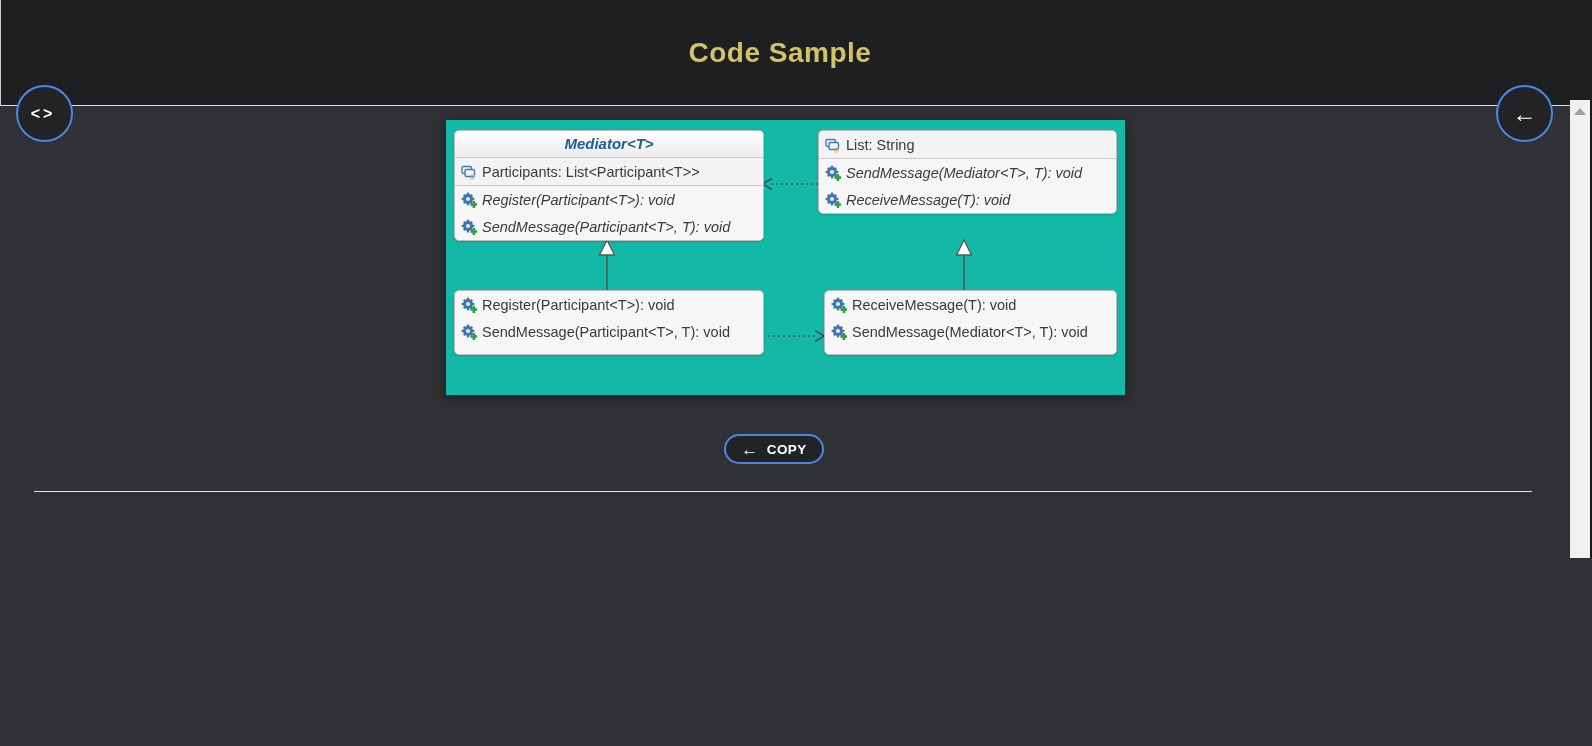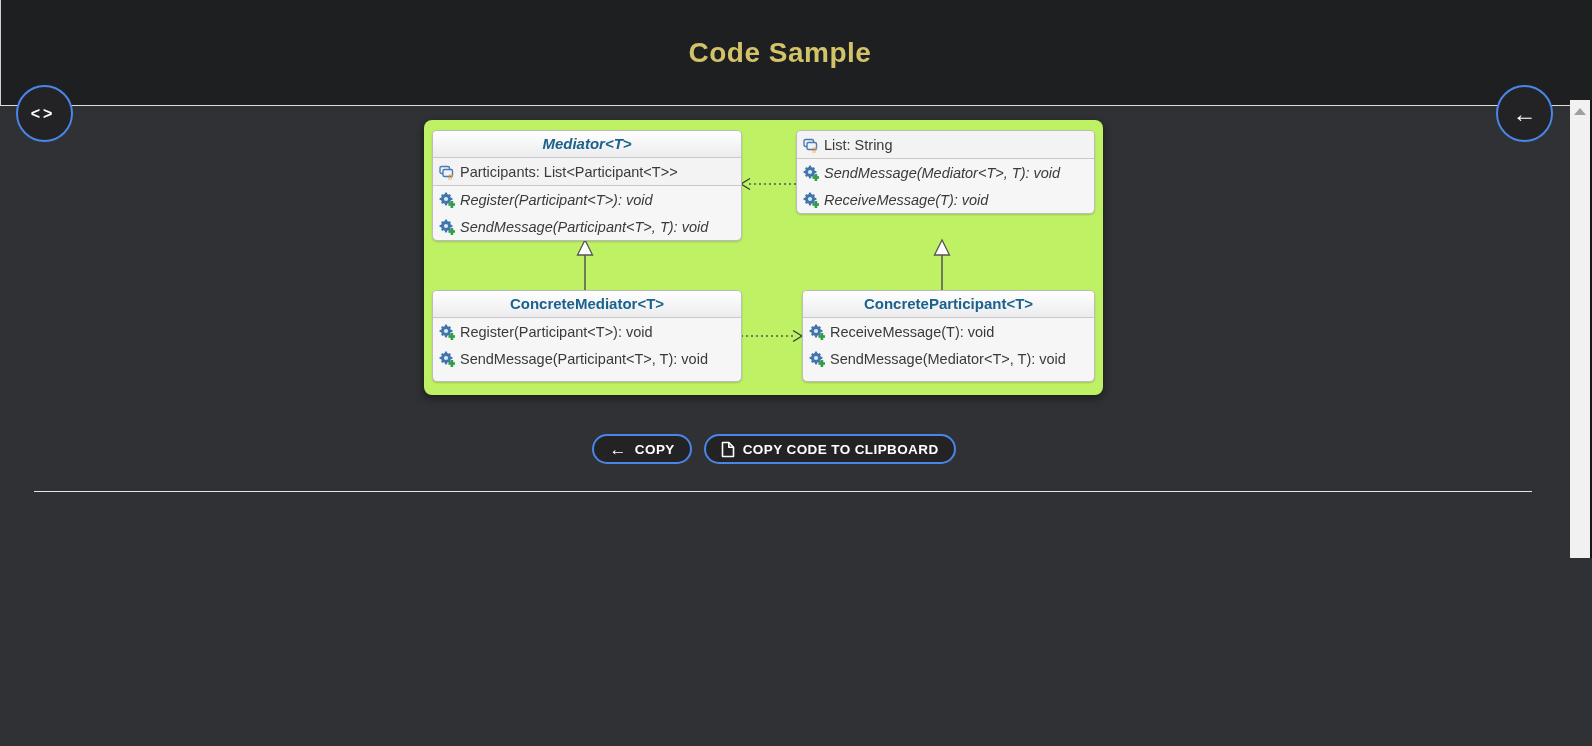--- a/index.html
+++ b/index.html
@@ -16,22 +16,22 @@
 
   
   .fab{position:absolute;width:57px;height:57px;border-radius:50%;
        border:2px solid #4a86e8;background:#232326;color:#ffffff;
        display:flex;align-items:center;justify-content:center;
        box-sizing:border-box;cursor:pointer;z-index:5;}
   .fab-left{left:16px;top:85px;font-size:16px;font-weight:bold;letter-spacing:3px;padding-left:3px;}
   .fab-right{left:1496px;top:85px;font-size:24px;font-weight:bold;}
 
   
-  .panel{position:absolute;left:424px;top:120px;width:679px;height:275px;
-         background:#bef264;border-radius:8px;box-shadow:0 3px 10px rgba(0,0,0,.45);}
+  .panel{position:absolute;left:446px;top:120px;width:679px;height:275px;
+         background:#14b8a6;border-radius:0;box-shadow:0 3px 10px rgba(0,0,0,.45);}
   .connectors{position:absolute;left:0;top:0;pointer-events:none;}
   .dash{stroke:#555;stroke-width:1.3;stroke-dasharray:2 3;fill:none;}
   .head{fill:none;stroke:#3a3a3a;stroke-width:1.3;}
   .solid{stroke:#555;stroke-width:1.5;}
   .tri{fill:#fdfdfd;stroke:#555;stroke-width:1.3;}
 
   .class-box{position:absolute;background:#f6f6f6;border:1px solid #bcbcbc;border-radius:5px;
              box-shadow:0 1px 2px rgba(0,0,0,.18);overflow:hidden;box-sizing:border-box;}
   .class-title{height:26px;line-height:26px;text-align:center;font-weight:bold;
                color:#1b628e;font-size:15px;background:linear-gradient(#ffffff,#ececee);
@@ -201,21 +201,20 @@
           <g fill="#2f9e44">
               <rect x="11.6" y="9" width="2.6" height="7"></rect>
               <rect x="9.4" y="11.2" width="7" height="2.6"></rect>
             </g>
         </svg>
         <span class="member-text">ReceiveMessage(T): void</span>
       </div>
     </div>
 
     <div class="class-box concrete" style="left:8px;top:170px;width:310px;">
-      <div class="class-title">ConcreteMediator&lt;T&gt;</div>
       <div class="class-row method-row">
         <svg class="member-icon" width="16" height="16" viewBox="0 0 16 16">
           <g fill="#4076ad">
               <circle cx="7" cy="7" r="5"></circle>
               <rect x="5.9" y="0.6" width="2.2" height="12.8"></rect>
               <rect x="0.6" y="5.9" width="12.8" height="2.2"></rect>
               <g transform="rotate(45 7 7)">
                 <rect x="5.9" y="1" width="2.2" height="12"></rect>
                 <rect x="1" y="5.9" width="12" height="2.2"></rect>
               </g>
@@ -243,21 +242,20 @@
           <g fill="#2f9e44">
               <rect x="11.6" y="9" width="2.6" height="7"></rect>
               <rect x="9.4" y="11.2" width="7" height="2.6"></rect>
             </g>
         </svg>
         <span class="member-text">SendMessage(Participant&lt;T&gt;, T): void</span>
       </div>
     </div>
 
     <div class="class-box concrete" style="left:378px;top:170px;width:293px;">
-      <div class="class-title">ConcreteParticipant&lt;T&gt;</div>
       <div class="class-row method-row">
         <svg class="member-icon" width="16" height="16" viewBox="0 0 16 16">
           <g fill="#4076ad">
               <circle cx="7" cy="7" r="5"></circle>
               <rect x="5.9" y="0.6" width="2.2" height="12.8"></rect>
               <rect x="0.6" y="5.9" width="12.8" height="2.2"></rect>
               <g transform="rotate(45 7 7)">
                 <rect x="5.9" y="1" width="2.2" height="12"></rect>
                 <rect x="1" y="5.9" width="12" height="2.2"></rect>
               </g>
@@ -291,27 +289,20 @@
       </div>
     </div>
 
   </div>
 
   <div class="actions">
     <button class="pill">
       <span class="glyph">←</span>
       <span>COPY</span>
     </button>
-    <button class="pill">
-      <svg width="14" height="17" viewBox="0 0 14 17">
-        <path d="M1.5 1.5 h6.3 l4.7 4.7 v9.3 h-11 z" fill="none" stroke="#ffffff" stroke-width="1.6" stroke-linejoin="round"></path>
-        <path d="M7.8 1.5 v4.7 h4.7" fill="none" stroke="#ffffff" stroke-width="1.6" stroke-linejoin="round"></path>
-      </svg>
-      <span>COPY CODE TO CLIPBOARD</span>
-    </button>
   </div>
 
   <div class="divider"></div>
 
   <div class="scrollbar">
     <div class="sb-up"></div>
     <div class="sb-down"></div>
   </div>
   <div class="right-edge"></div>
 

